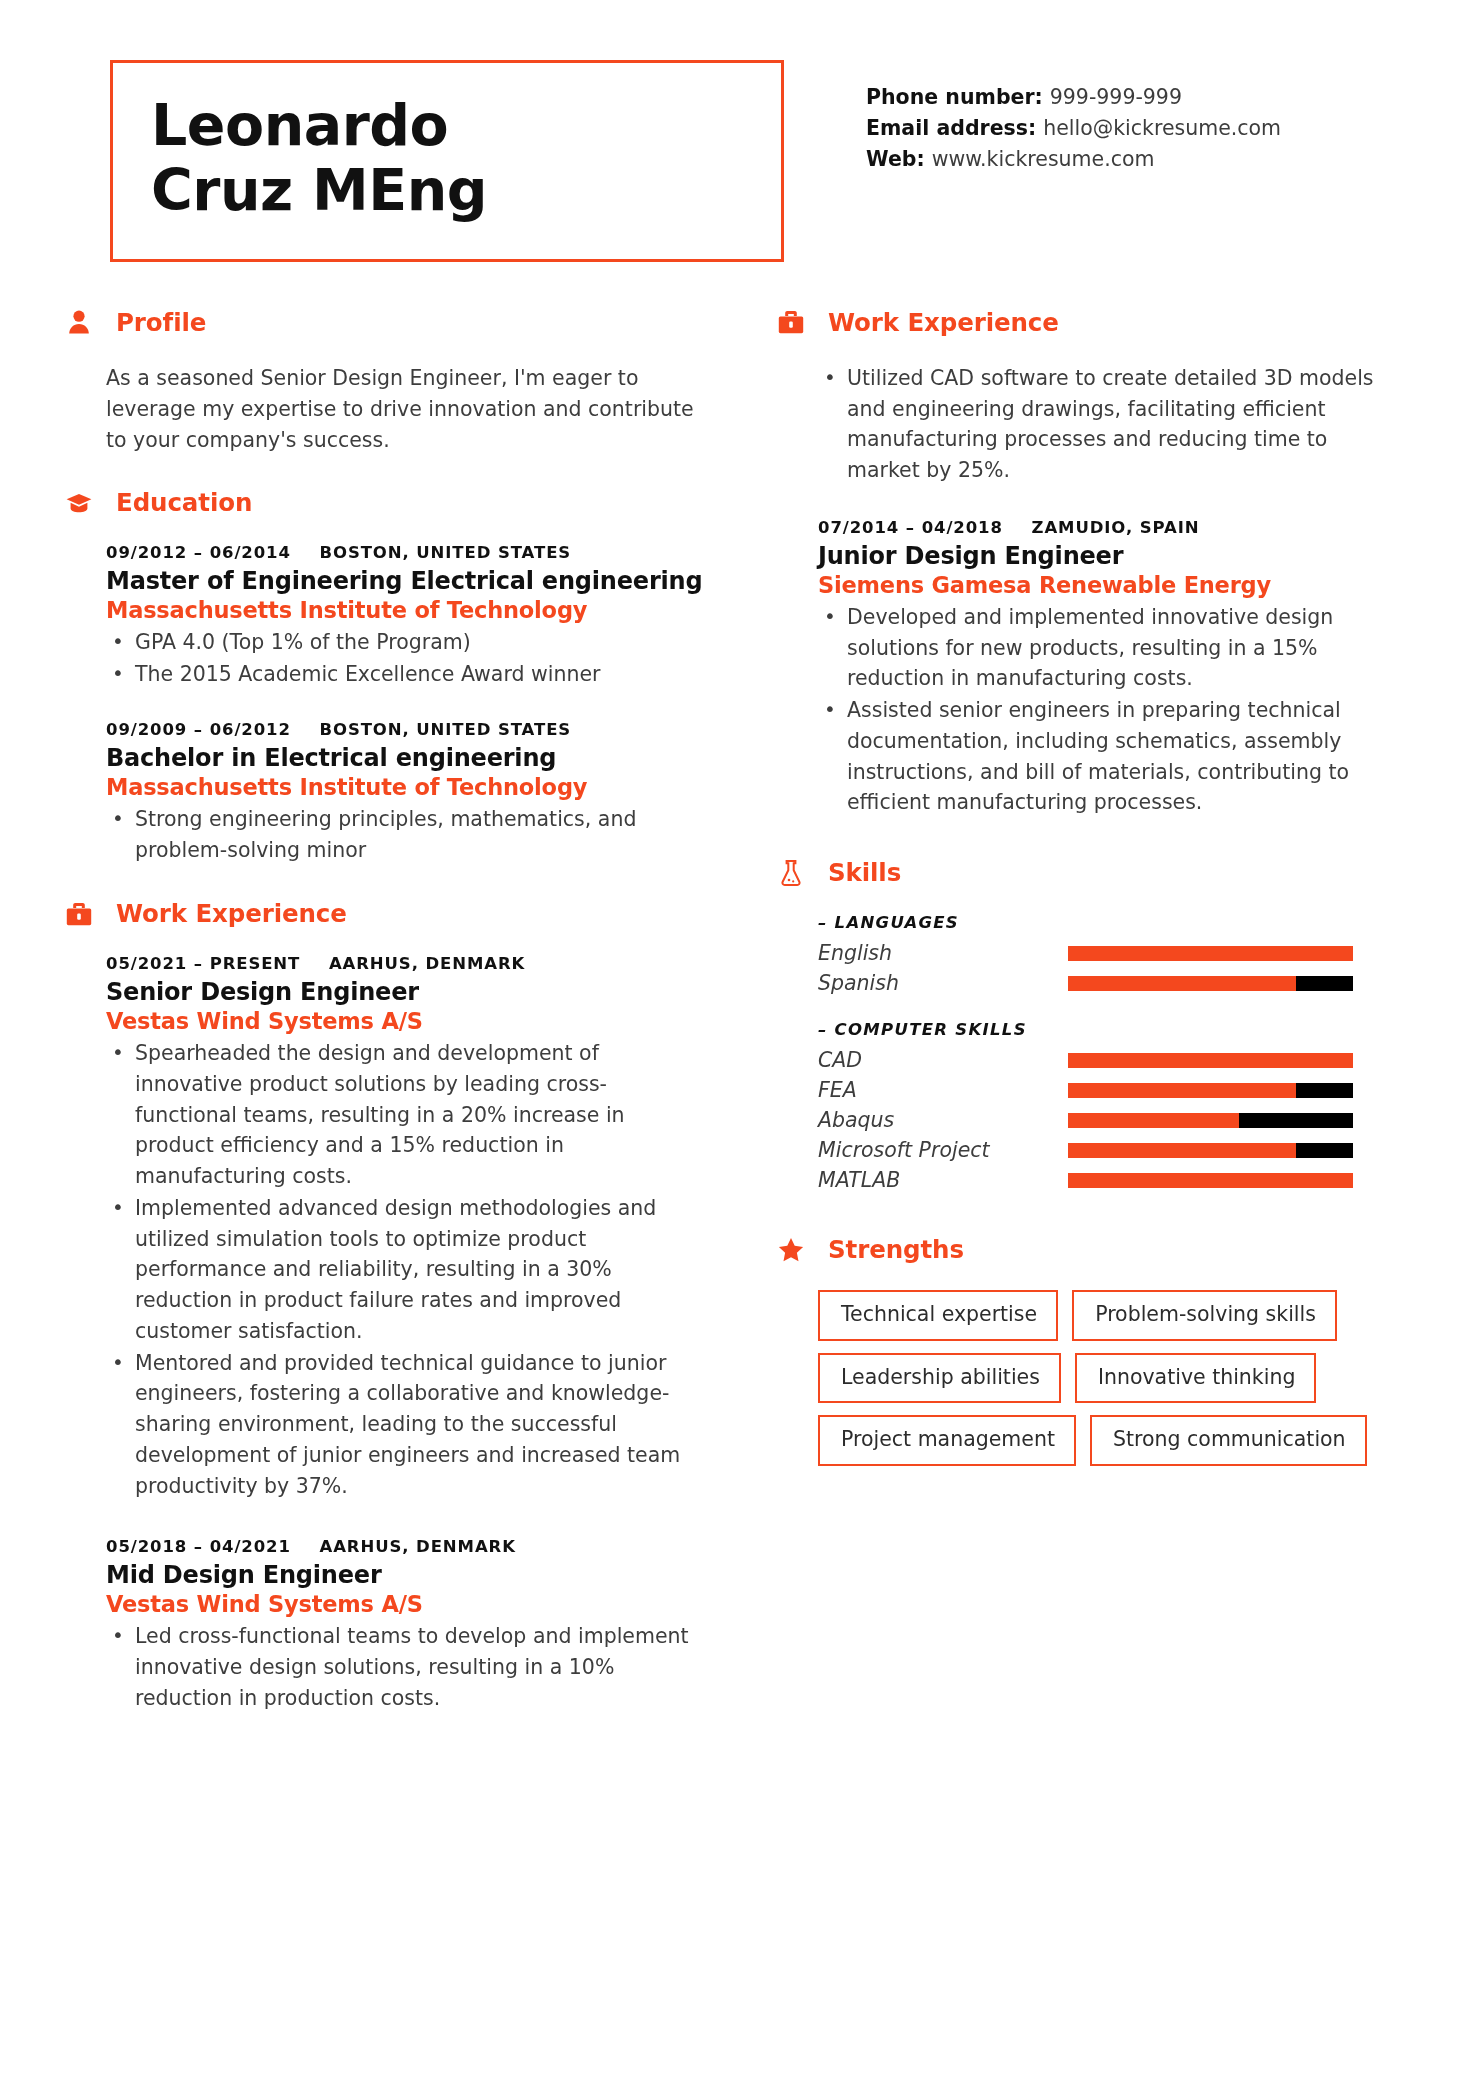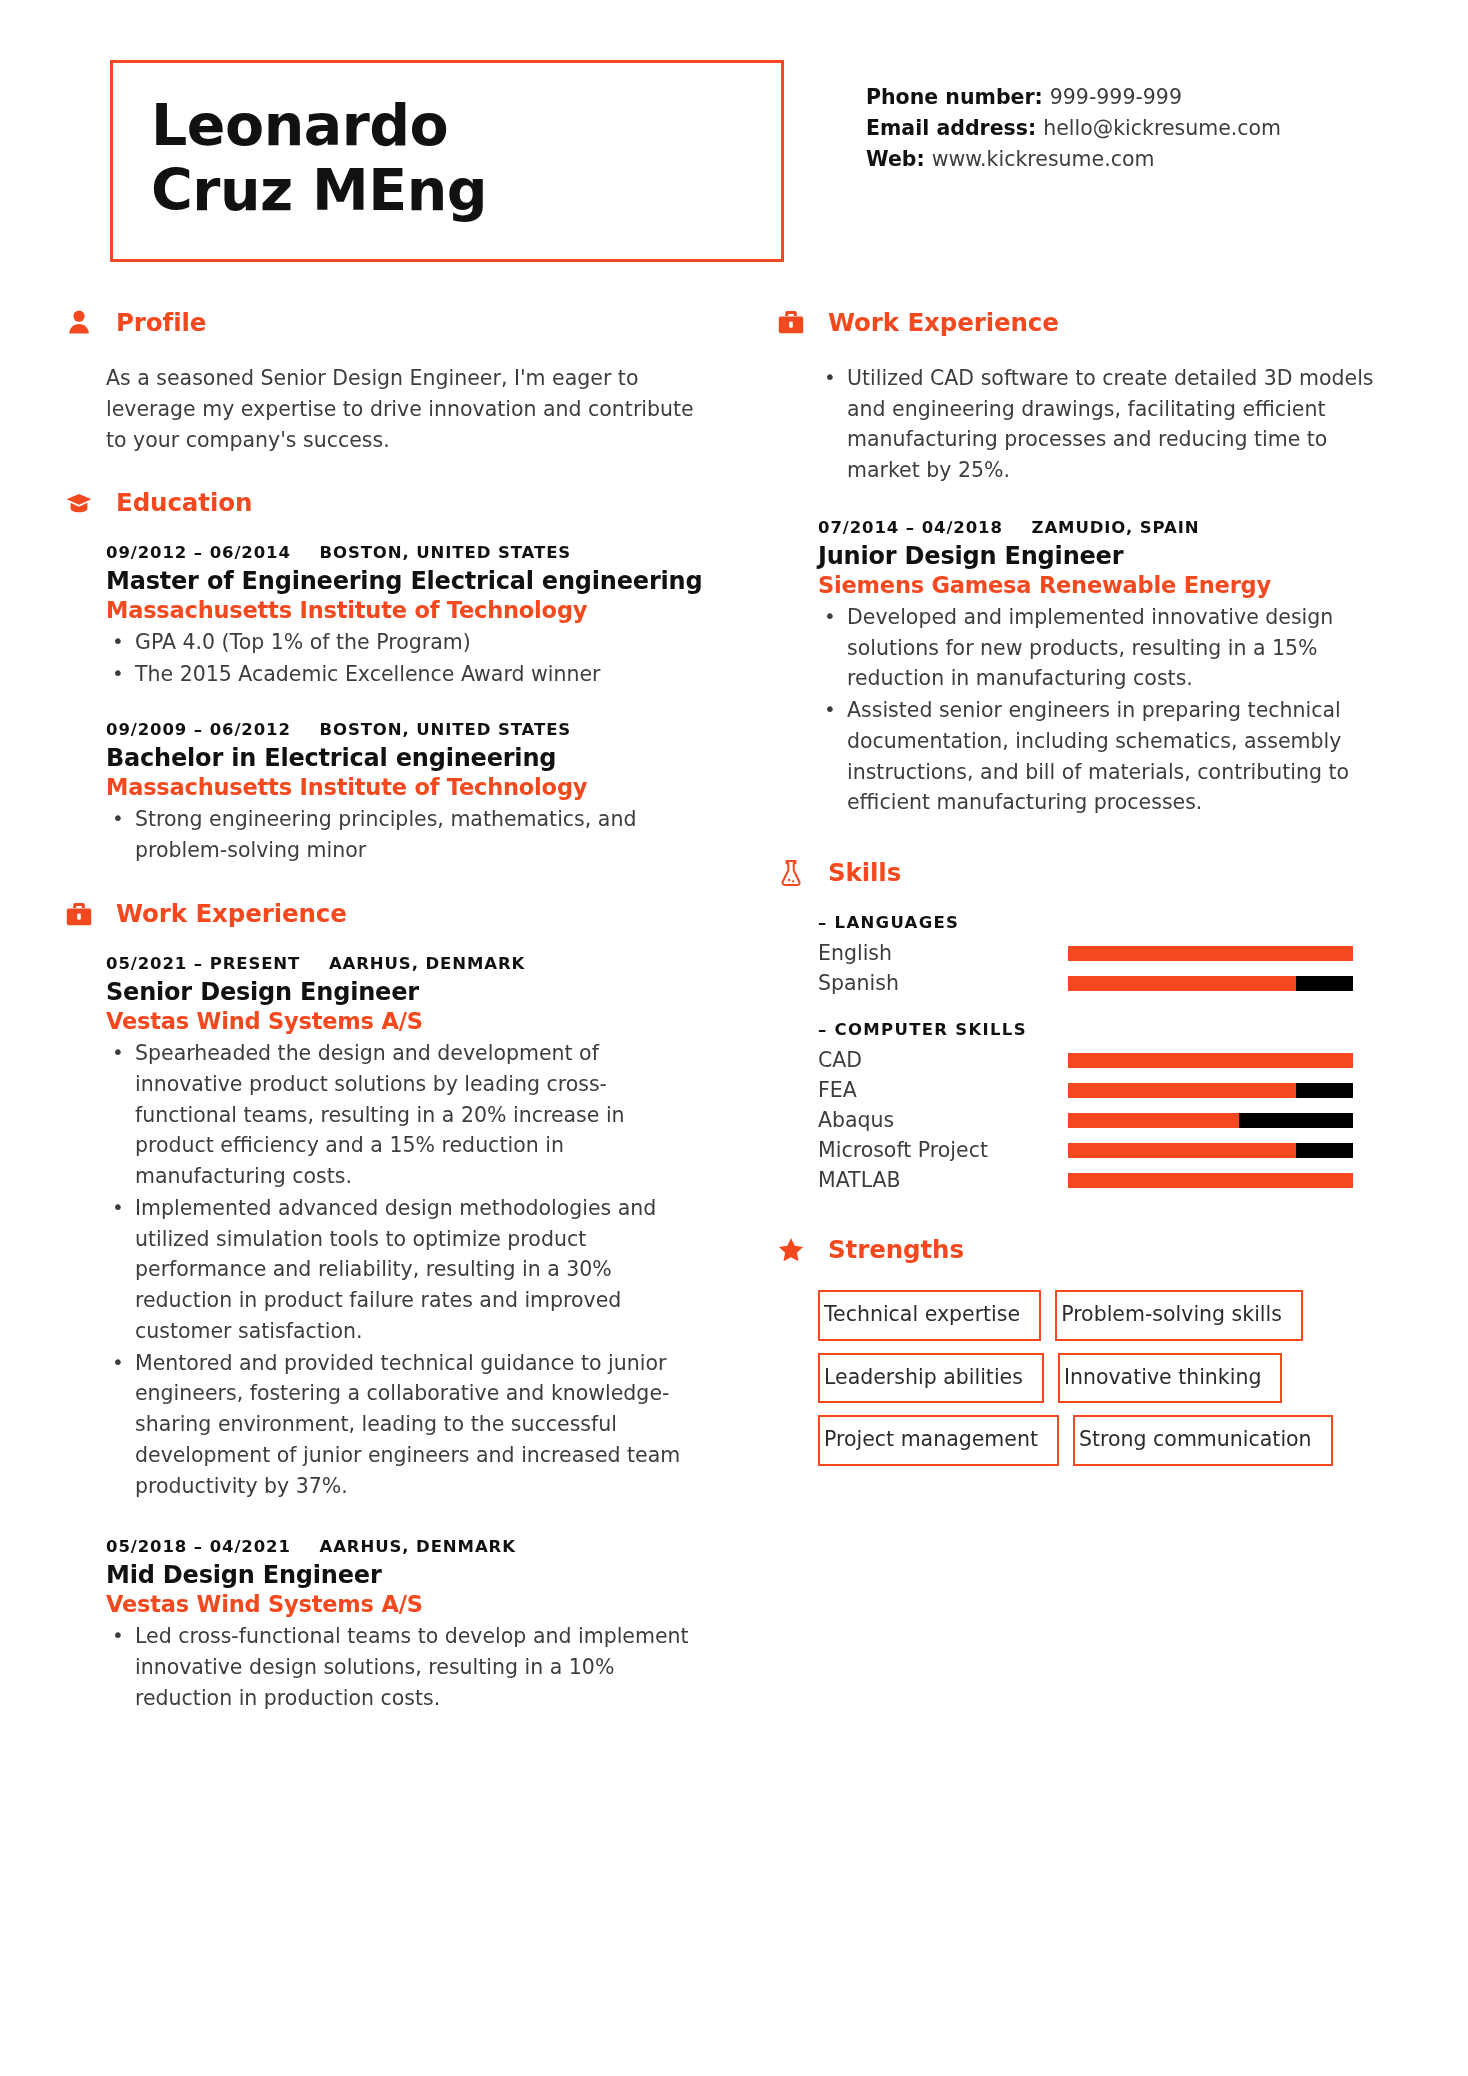--- a/index.html
+++ b/index.html
@@ -143,21 +143,21 @@
   ul.bullets li::before {
     content: "\2022";
     position: absolute;
     left: 6px;
     top: -1px;
     font-size: 20px;
     color: #3d3d3d;
   }
 
   
-  .skill-group { margin-bottom: 22px; }
+  .skill-group { margin-bottom: 22px; font-style: italic; }
   .skill-group-title {
     font-size: 16.5px;
     font-weight: bold;
     color: #111111;
     letter-spacing: 1.3px;
     margin-bottom: 6px;
   }
   .skill-row {
     display: flex;
     align-items: center;
@@ -185,21 +185,21 @@
 
   
   .strengths-wrap {
     display: flex;
     flex-wrap: wrap;
     gap: 12px 14px;
     max-width: 560px;
   }
   .tag {
     border: 2px solid #F4481E;
-    padding: 11px 19px 13px 4px;
+    padding: 11px 19px 13px 21px;
     font-size: 20.5px;
     color: #2c2c2c;
     line-height: 1.1;
     white-space: nowrap;
     background: #fff;
   }
 </style>
 </head>
 <body>
 

